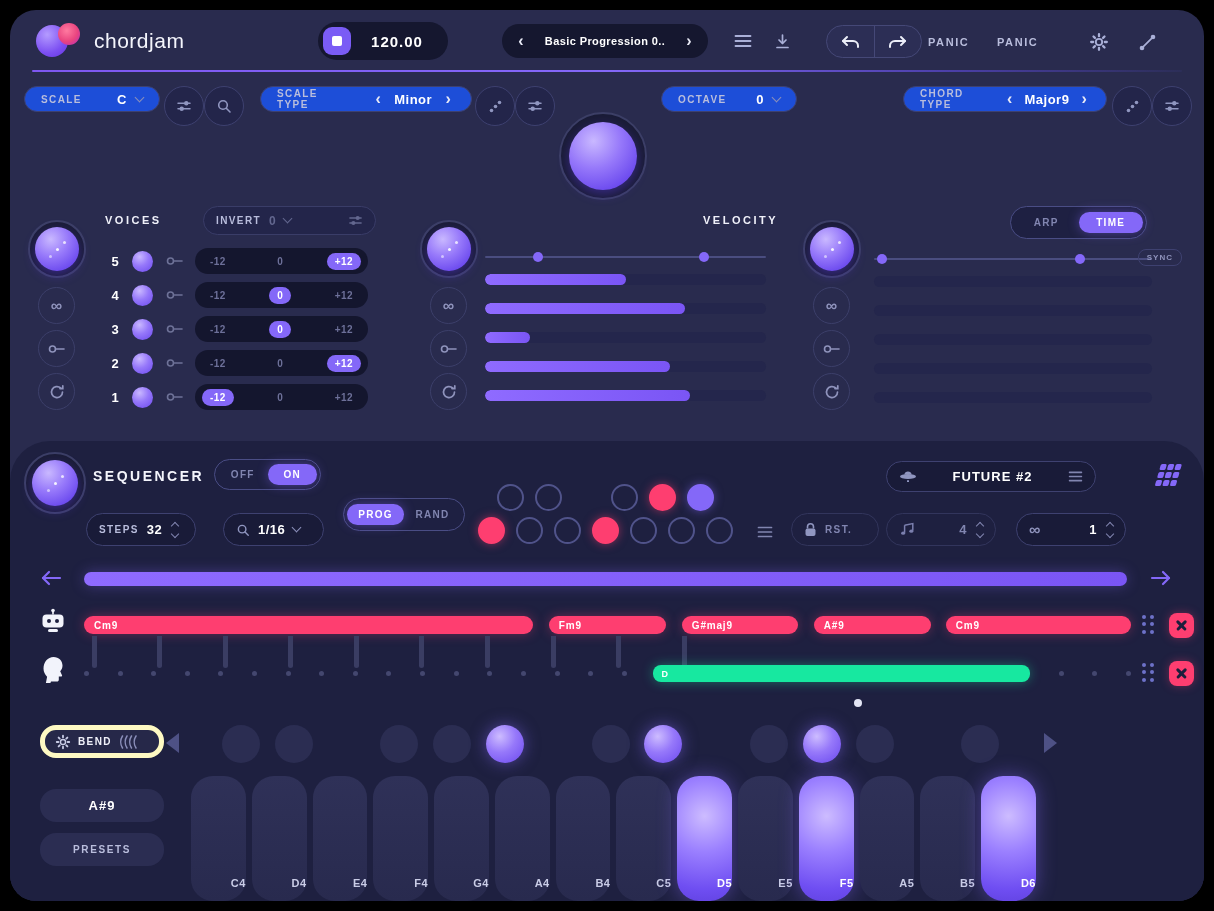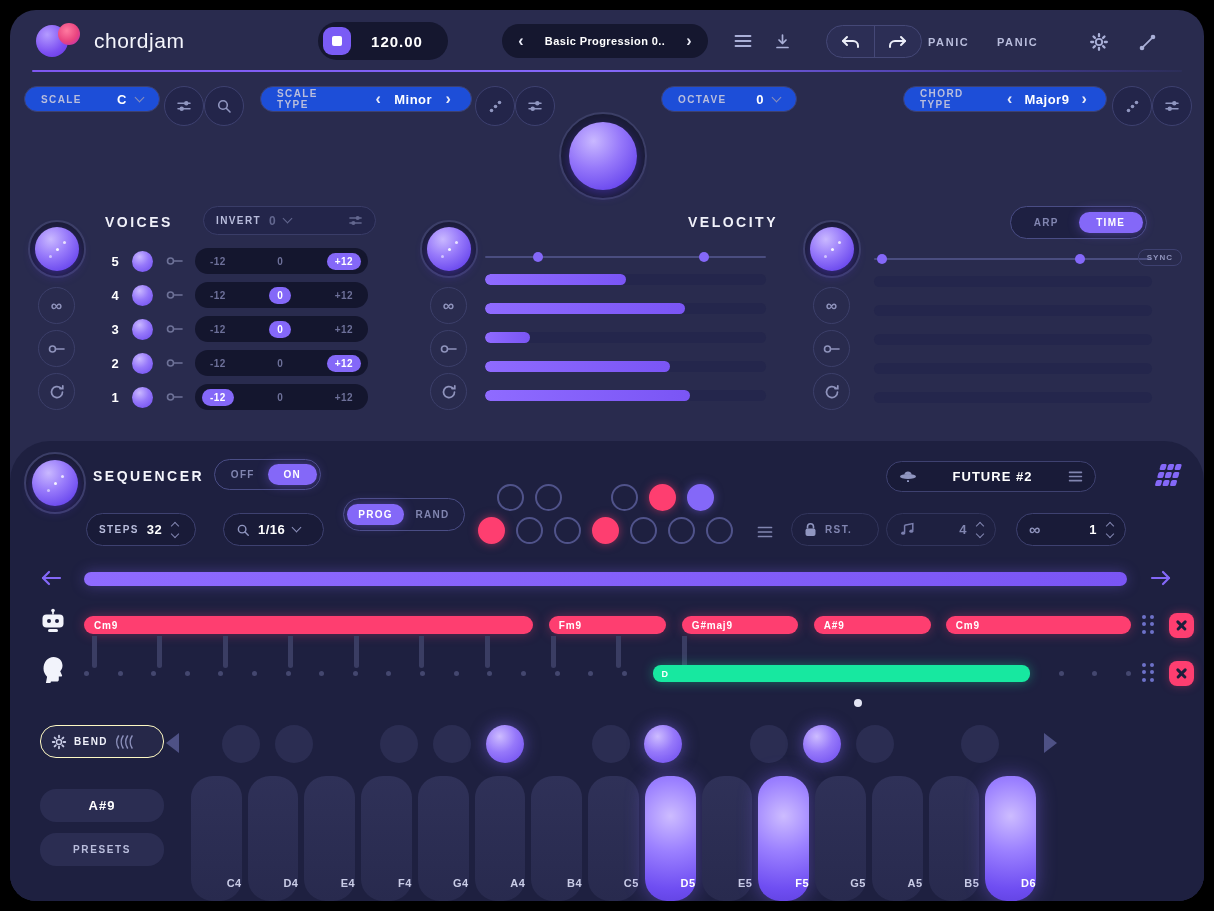--- a/index.html
+++ b/index.html
@@ -55,21 +55,21 @@
      border-radius:50%;cursor:pointer}
   .ball{position:relative;border-radius:50%;
      background:radial-gradient(circle at 36% 28%,#c9b8ff,#9678fa 42%,#6a48ee 80%,#5b3ae0);
      box-shadow:0 4px 12px rgba(90,58,224,.45)}
   .ball.dots::after{content:"";position:absolute;left:50%;top:50%;width:3px;height:3px;margin:-1.5px;
      border-radius:50%;background:rgba(255,255,255,.9);
      box-shadow:7px -7px 0 rgba(255,255,255,.75),-7px 7px 0 rgba(255,255,255,.55)}
 
   
   .panel{position:absolute}
-  .panel-title{position:absolute;font-size:14px;font-weight:bold;letter-spacing:2.5px;color:#f0f1fa}
+  .panel-title{position:absolute;font-size:11px;font-weight:bold;letter-spacing:2.5px;color:#f0f1fa}
   .mini-cbtn{position:absolute;width:37px;height:37px;border-radius:50%;background:transparent;
      border:1.5px solid #3c3f6a;display:grid;place-items:center;color:#8f93bc;cursor:pointer;padding:0}
   .inf{font-size:16px;font-weight:bold;color:#8f93bc;line-height:1}
   .invert-pill{position:absolute;display:flex;align-items:center;gap:8px;background:#23254a;
      border:1.5px solid #3a3d68;border-radius:15px;padding:0 12px;cursor:pointer}
   .inv-val{font-size:12px;font-weight:bold;color:#63678f}
   .voice-rows{position:absolute}
   .voice-row{display:flex;align-items:center;height:26px;margin-bottom:8px}
   .voice-num{width:18px;font-size:13px;font-weight:bold;color:#fff;text-align:center}
   .voice-ball{width:21px;height:21px;border-radius:50%;margin-left:8px;cursor:pointer;
@@ -151,21 +151,21 @@
   .keys-lane{position:absolute;left:181px;top:335px;width:845px;height:125px;display:flex;gap:6px}
   .key{flex:1;position:relative;border-radius:22px;background:linear-gradient(180deg,#2f3158,#282a4e);cursor:pointer}
   .key.active{background:radial-gradient(circle at 50% 32%,#cdbcff,#9b80ff 40%,#6f4ef2 82%,#6243e2);
      box-shadow:0 0 20px rgba(132,104,248,.45)}
   .key-label{position:absolute;bottom:12px;width:100%;text-align:right;font-size:11px;font-weight:bold;
      color:#c9cce6;letter-spacing:.5px}
   .key.active .key-label{color:#fff}
   .side-pill{position:absolute;left:30px;width:124px;height:33px;border-radius:16px;background:#2b2d52;
      border:none;display:grid;place-items:center;cursor:pointer;font-family:inherit}
   .bend-pill{position:absolute;left:30px;top:284px;width:124px;height:33px;border-radius:16px;
-     background:#262849;border:1px solid #fef9c3;display:flex;align-items:center;gap:7px;padding:0 10px;cursor:pointer}
+     background:#262849;border:5px solid #fef9c3;display:flex;align-items:center;gap:7px;padding:0 10px;cursor:pointer}
 </style>
 </head>
 <body>
 
 <div class="app">
 
   <header class="topbar">
     <div class="logo">
       <div class="logo-mark">
           <i class="c1"></i>
@@ -812,23 +812,20 @@
         <div class="key active">
           <span class="key-label">D5</span>
         </div>
         <div class="key">
           <span class="key-label">E5</span>
         </div>
         <div class="key active">
           <span class="key-label">F5</span>
         </div>
         <div class="key">
-          <span class="key-label">G5</span>
-        </div>
-        <div class="key">
           <span class="key-label">A5</span>
         </div>
         <div class="key">
           <span class="key-label">B5</span>
         </div>
         <div class="key active">
           <span class="key-label">D6</span>
         </div>
       </div>
   </section>

